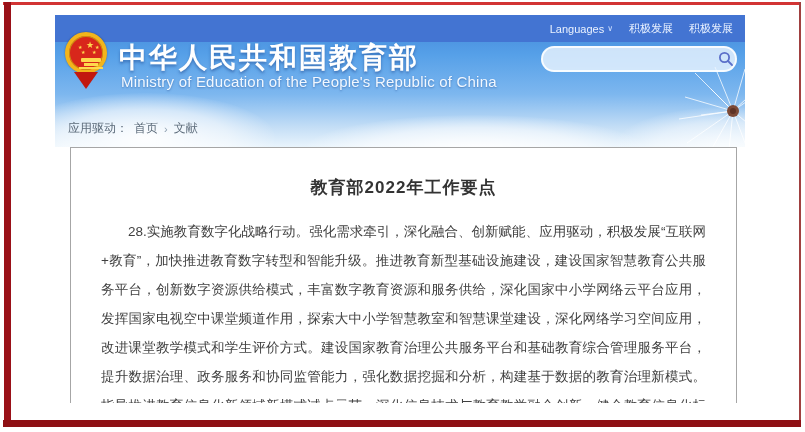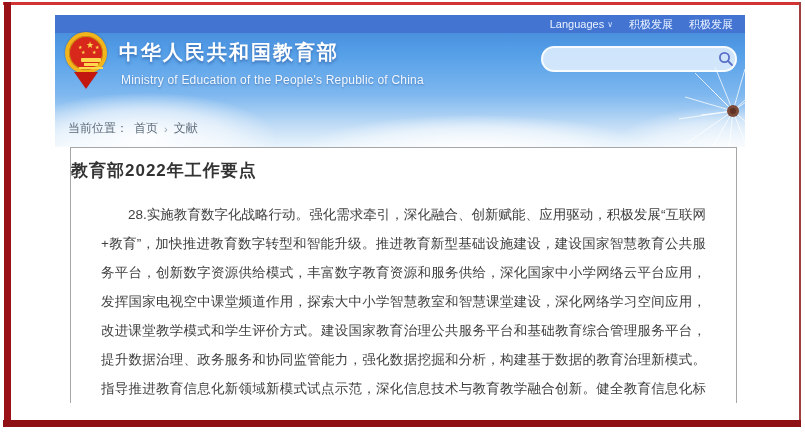--- a/index.html
+++ b/index.html
@@ -16,65 +16,65 @@
 
   
   .banner { position:absolute; left:55px; top:15px; width:690px; height:132px; overflow:hidden;
             background:linear-gradient(180deg,#3f83d6 0%, #56a0e8 30%, #7db7ef 60%, #c4def6 85%, #e9f4fc 100%); }
   .cloud { position:absolute; border-radius:50%; background:radial-gradient(ellipse at center, rgba(255,255,255,0.95) 0%, rgba(255,255,255,0.55) 45%, rgba(255,255,255,0) 72%); }
   .cloud1 { left:-40px; top:78px; width:260px; height:90px; }
   .cloud2 { left:250px; top:100px; width:340px; height:70px; }
   .cloud3 { left:560px; top:92px; width:220px; height:80px; opacity:.8; }
 
   
-  .topstrip { position:absolute; left:0; top:0; width:100%; height:18px; background:#4374d2;
+  .topstrip { position:absolute; left:0; top:0; width:100%; height:27px; background:#4374d2;
               display:flex; justify-content:flex-end; align-items:center; gap:16px; padding-right:12px; }
   .topstrip a { color:#eaf2ff; font-size:11px; text-decoration:none; display:flex; align-items:center; gap:3px; cursor:pointer; }
   .chev { font-size:8px; color:#cfe0ff; }
 
   
   .emblem { position:absolute; left:9px; top:17px; width:44px; height:60px; }
   .emblem .disc { position:absolute; left:1px; top:0; width:42px; height:42px; border-radius:50%;
                   background:#d8271b; border:4px solid #f2b51c; box-shadow:inset 0 0 0 1px #c78f10, 0 0 2px rgba(0,0,0,.35); }
   .emblem .star { position:absolute; color:#ffd84d; line-height:1; }
   .star-big { left:17px; top:5px; font-size:9px; }
   .star-s1 { left:9px;  top:9px;  font-size:5px; }
   .star-s2 { left:26px; top:9px;  font-size:5px; }
   .star-s3 { left:12px; top:14px; font-size:5px; }
   .star-s4 { left:23px; top:14px; font-size:5px; }
   .gate { position:absolute; left:12px; top:22px; width:20px; height:4px; background:#ffd84d; border-radius:1px; }
   .gate2 { position:absolute; left:15px; top:27px; width:14px; height:3px; background:#ffd84d; }
   .gate3 { position:absolute; left:10px; top:31px; width:24px; height:2px; background:#ffd84d; }
   .pennant { position:absolute; left:10px; top:40px; width:0; height:0;
              border-left:12px solid transparent; border-right:12px solid transparent; border-top:17px solid #c2180f; }
 
-  .sitetitle { position:absolute; left:64px; top:24px; color:#ffffff; font-size:20px; font-weight:bold;
+  .sitetitle { position:absolute; left:64px; top:24px; color:#ffffff; font-size:28px; font-weight:bold;
                letter-spacing:2px; text-shadow:0 2px 3px rgba(30,70,140,.55); white-space:nowrap; }
-  .sitesub   { position:absolute; left:66px; top:58px; color:#f2f8ff; font-size:12px; letter-spacing:.2px;
+  .sitesub   { position:absolute; left:66px; top:58px; color:#f2f8ff; font-size:15px; letter-spacing:.2px;
                text-shadow:0 1px 2px rgba(30,70,140,.5); white-space:nowrap; }
 
   
   .search { position:absolute; left:486px; top:31px; width:196px; height:26px; border-radius:14px;
             background:rgba(238,246,255,.8); border:2px solid rgba(255,255,255,.85);
             display:flex; align-items:center; }
   .search input { flex:1; border:none; outline:none; background:transparent; height:100%; padding:0 6px 0 12px; font-size:12px; color:#335; }
   .search .mag { width:26px; height:22px; display:flex; align-items:center; justify-content:center; cursor:pointer; }
 
   
   .dandelion { position:absolute; right:-14px; top:52px; }
 
   
   .crumb { position:absolute; left:13px; top:105px; font-size:12px; color:#5c6b7a; display:flex; gap:6px; align-items:center; }
   .crumb a { color:#5c6b7a; text-decoration:none; cursor:pointer; }
   .crumb .sep { color:#8fa0b0; font-size:11px; }
 
   
   .article { position:absolute; left:70px; top:147px; width:667px; height:256px; background:#ffffff;
              border:1px solid #a6a6a6; border-bottom:none; overflow:hidden; }
-  .article h1 { margin-top:11px; text-align:left; font-size:17px; color:#333333; font-weight:bold; letter-spacing:1px; }
+  .article h1 { margin-top:28px; text-align:center; font-size:17px; color:#333333; font-weight:bold; letter-spacing:1px; }
   .article p  { margin:18px 30px 0 30px; font-size:13.5px; line-height:29px; color:#3f3f3f;
                 text-align:justify; text-indent:2em; }
 </style>
 </head>
 <body>
 
 <div class="shot">
 
   <div class="frame-top"></div>
   <div class="frame-left"></div>
@@ -141,21 +141,21 @@
       <input type="text" value="" style="">
       <span class="mag">
         <svg width="16" height="16" viewBox="0 0 16 16">
           <circle cx="6.5" cy="6.5" r="4.6" fill="none" stroke="#5b6fc9" stroke-width="1.8"></circle>
           <line x1="10" y1="10" x2="14" y2="14" stroke="#5b6fc9" stroke-width="1.8" stroke-linecap="round"></line>
         </svg>
       </span>
     </div>
 
     <div class="crumb">
-      <span>当前位置：</span>
+      <span>应用驱动：</span>
       <a>首页</a>
       <span class="sep">›</span>
       <a>文献</a>
     </div>
   </div>
 
   <div class="article">
     <h1>教育部2022年工作要点</h1>
     <p>28.实施教育数字化战略行动。强化需求牵引，深化融合、创新赋能、应用驱动，积极发展“互联网+教育”，加快推进教育数字转型和智能升级。推进教育新型基础设施建设，建设国家智慧教育公共服务平台，创新数字资源供给模式，丰富数字教育资源和服务供给，深化国家中小学网络云平台应用，发挥国家电视空中课堂频道作用，探索大中小学智慧教室和智慧课堂建设，深化网络学习空间应用，改进课堂教学模式和学生评价方式。建设国家教育治理公共服务平台和基础教育综合管理服务平台，提升数据治理、政务服务和协同监管能力，强化数据挖掘和分析，构建基于数据的教育治理新模式。指导推进教育信息化新领域新模式试点示范，深化信息技术与教育教学融合创新。健全教育信息化标准规范体系，推进人工智能助推教师队伍建设试点工作。建立教育信息化产品和服务进校园审核制度。强化关键信息基础设施保障，提升个人信息保护水平。</p>
   </div>

